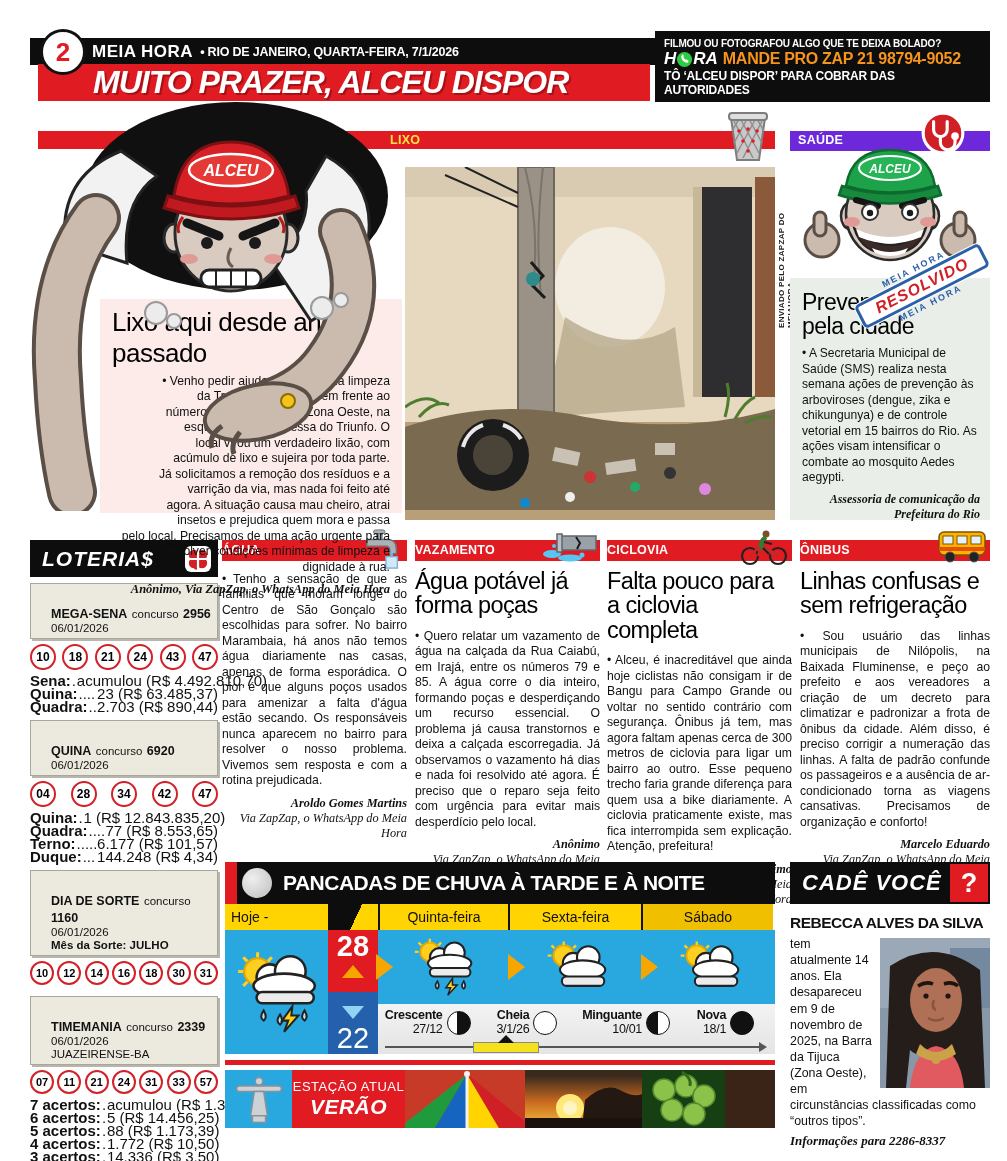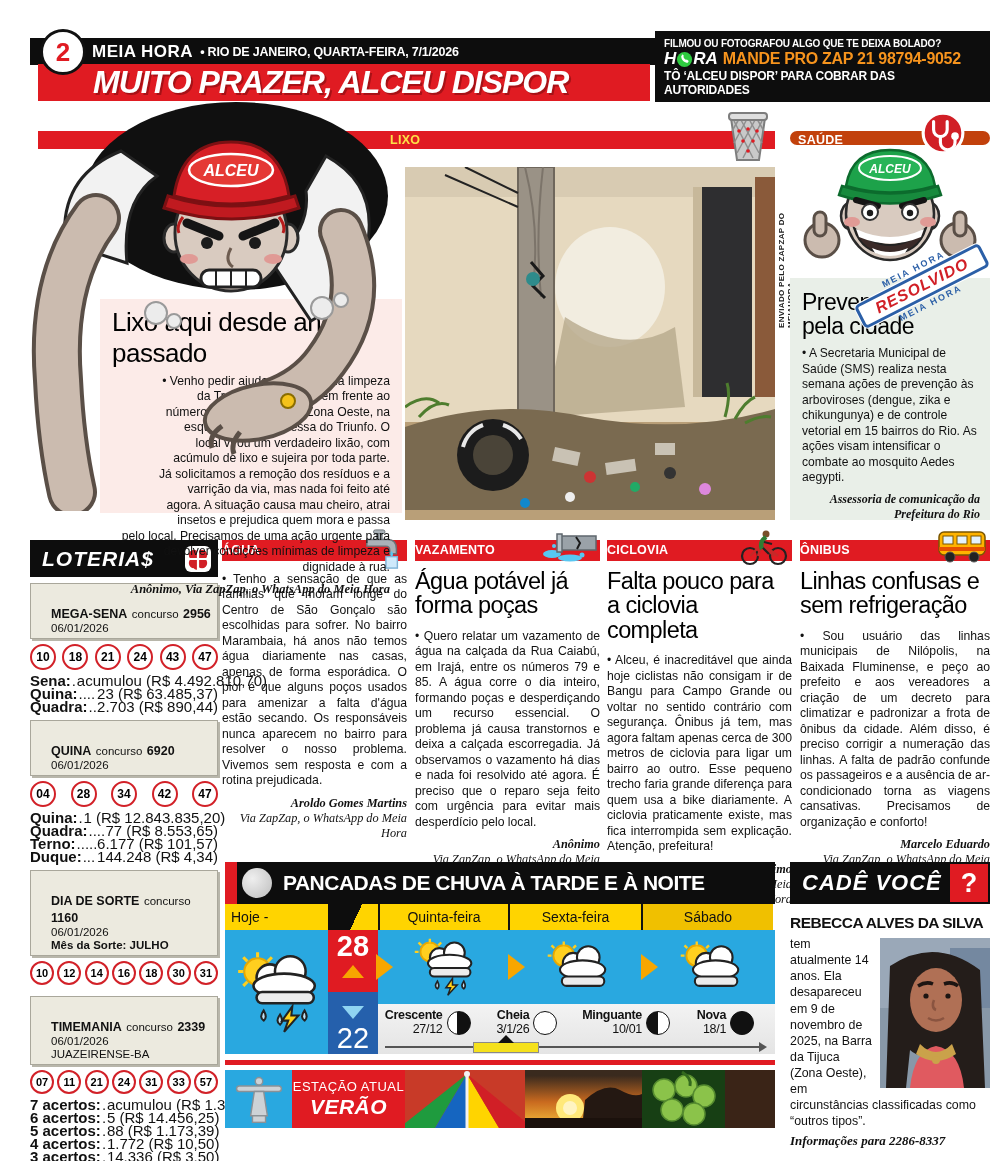--- a/index.html
+++ b/index.html
@@ -32,21 +32,21 @@
     writing-mode:vertical-rl;transform:rotate(180deg);font-size:8px;font-weight:bold;color:#222;letter-spacing:.3px;}
   .char-lixo{position:absolute;left:26px;top:96px;z-index:2;pointer-events:none;}
   .pink-box{position:absolute;left:100px;top:299px;width:302px;height:214px;background:#fcebe8;
     box-sizing:border-box;padding:8px 12px 6px 12px;z-index:1;}
   .pink-title{font-size:26px;letter-spacing:-.5px;margin:0 0 5px 0;font-weight:normal;color:#000;}
   .arm-gap{float:left;width:46px;height:108px;margin-top:32px;}
   .pink-body{font-size:12.2px;line-height:1.27;text-align:right;margin:0;color:#111;}
   .pink-sig{clear:both;text-align:right;font-family:"Liberation Serif",serif;font-style:italic;
     font-weight:bold;font-size:12.5px;margin-top:7px;}
   
-  .saude-band{position:absolute;left:790px;top:131px;width:200px;height:14px;background:#c2410c;border-radius:7px;}
+  .saude-band{position:absolute;left:790px;top:131px;width:200px;height:20px;background:#6d28d9;}
   .saude-label{color:#fff;font-weight:bold;font-size:12.5px;line-height:18px;padding-left:8px;letter-spacing:.3px;}
   .saude-icon{position:absolute;left:920px;top:110px;z-index:3;}
   .char-saude{position:absolute;left:798px;top:148px;}
   .green-box{position:absolute;left:790px;top:278px;width:200px;height:242px;background:#e9efe8;
     box-sizing:border-box;padding:10px 10px 6px 12px;}
   .green-title{font-size:23px;letter-spacing:-.5px;margin:2px 0 8px 0;font-weight:normal;color:#000;
     line-height:1.05;width:120px;}
   .green-body{font-size:12.1px;line-height:1.28;margin:0;}
   .green-sig{text-align:right;font-family:"Liberation Serif",serif;font-style:italic;font-weight:bold;
     font-size:12px;margin-top:6px;line-height:1.25;}

